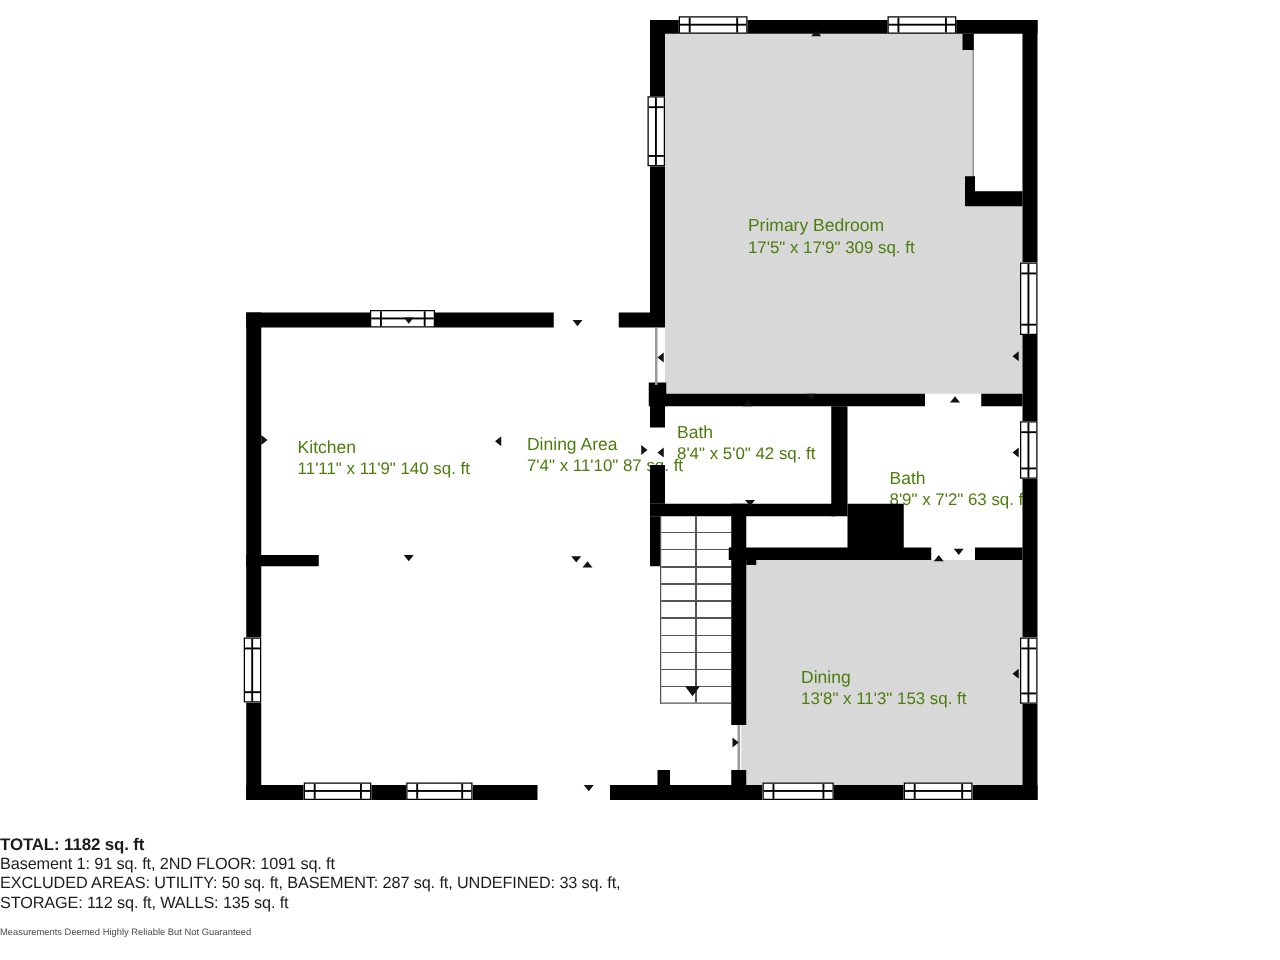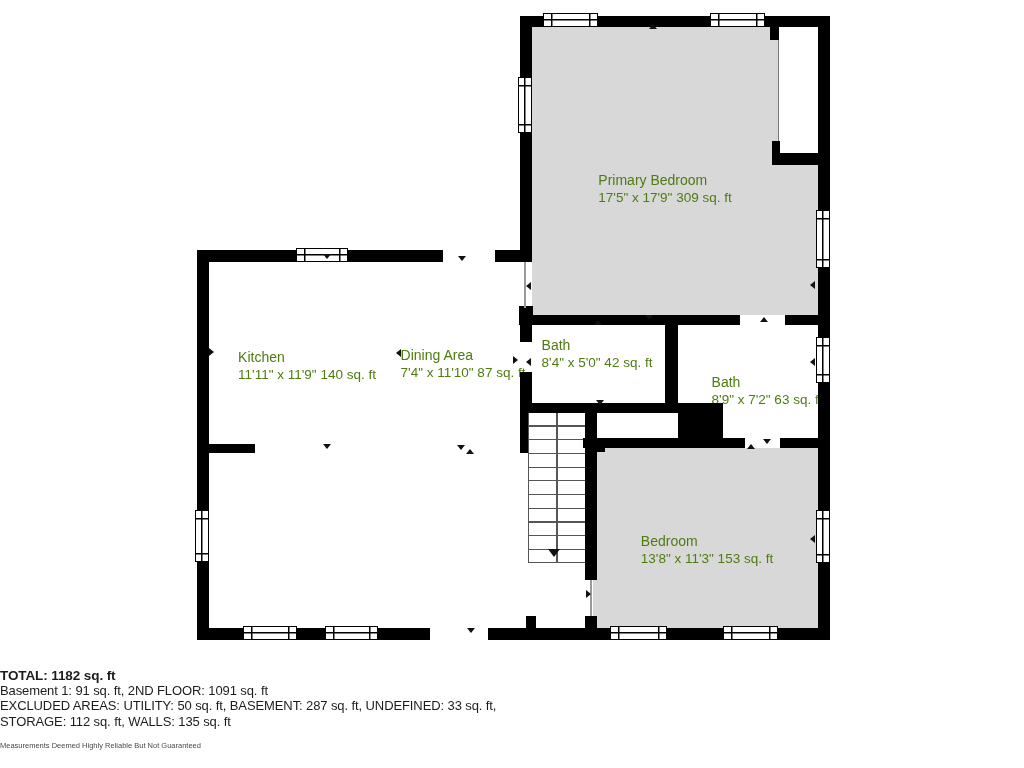--- a/index.html
+++ b/index.html
@@ -135,34 +135,34 @@
   <div class="arr a-up" style="left:747px;top:444px"></div>
 
   <div class="rlabel" style="left:665px;top:189px">
     <div class="rname">Primary Bedroom</div>
     <div class="rdims">17'5" x 17'9" 309 sq. ft</div>
   </div>
   <div class="rlabel" style="left:307px;top:366px">
     <div class="rname">Kitchen</div>
     <div class="rdims">11'11" x 11'9" 140 sq. ft</div>
   </div>
-  <div class="rlabel" style="left:463px;top:364px">
+  <div class="rlabel" style="left:484px;top:364px">
     <div class="rname">Dining Area</div>
     <div class="rdims">7'4" x 11'10" 87 sq. ft</div>
   </div>
   <div class="rlabel" style="left:597px;top:354px">
     <div class="rname">Bath</div>
     <div class="rdims">8'4" x 5'0" 42 sq. ft</div>
   </div>
   <div class="rlabel" style="left:767px;top:391px">
     <div class="rname">Bath</div>
     <div class="rdims">8'9" x 7'2" 63 sq. ft</div>
   </div>
   <div class="rlabel" style="left:707px;top:550px">
-    <div class="rname">Bedroom</div>
+    <div class="rname">Dining</div>
     <div class="rdims">13'8" x 11'3" 153 sq. ft</div>
   </div>
 
   <div class="footer">
     <div class="f-total">TOTAL: 1182 sq. ft</div>
     <div class="f-line">Basement 1: 91 sq. ft, 2ND FLOOR: 1091 sq. ft</div>
     <div class="f-line">EXCLUDED AREAS: UTILITY: 50 sq. ft, BASEMENT: 287 sq. ft, UNDEFINED: 33 sq. ft,</div>
     <div class="f-line">STORAGE: 112 sq. ft, WALLS: 135 sq. ft</div>
     <div class="f-disclaimer">Measurements Deemed Highly Reliable But Not Guaranteed</div>
   </div>

